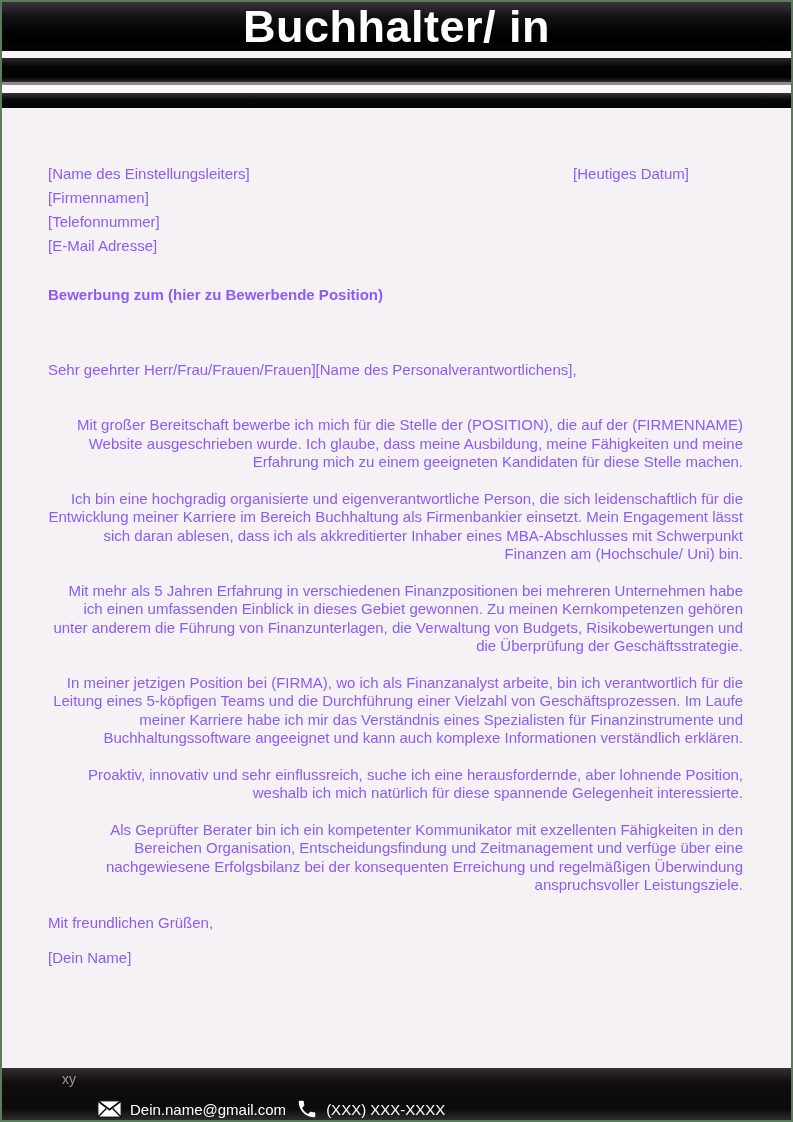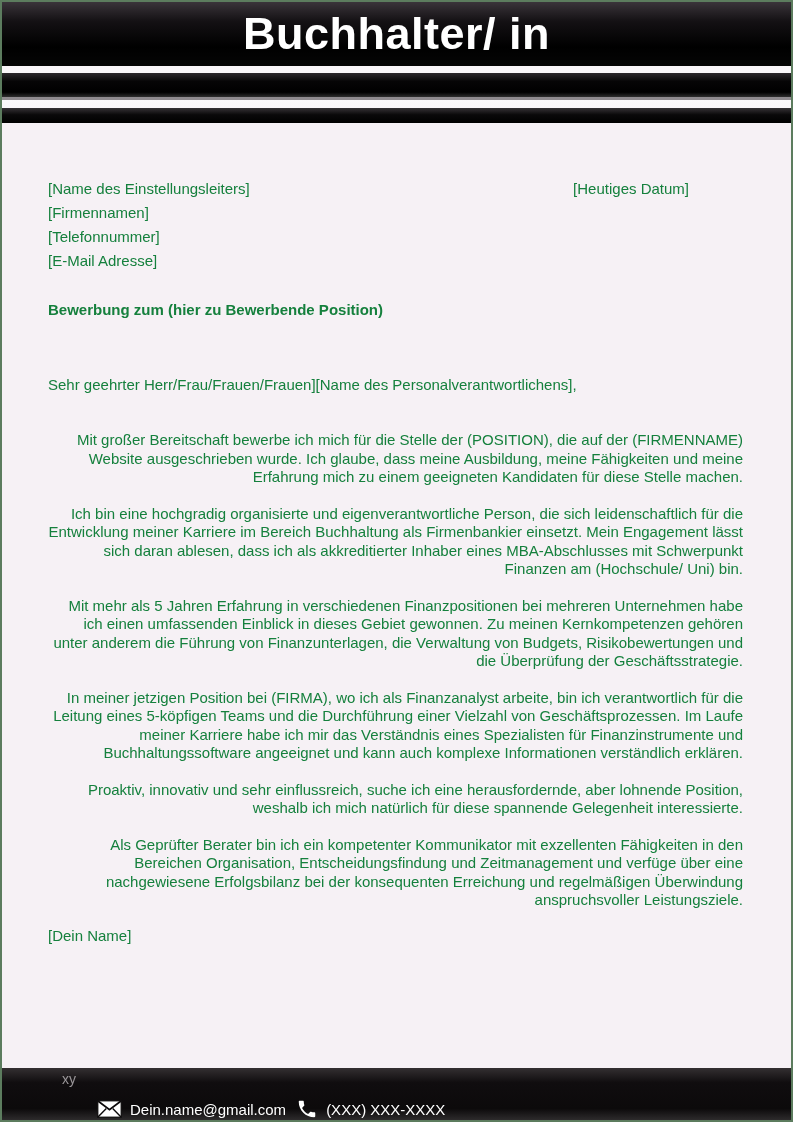--- a/index.html
+++ b/index.html
@@ -10,21 +10,21 @@
     position: relative;
     width: 793px;
     height: 1122px;
     background: #f6f1f5;
     border: 2px solid #5c7c5e;
     overflow: hidden;
   }
 
   
   .header-band {
-    height: 64px;
+    height: 49px;
     background: linear-gradient(180deg, #3a343a 0%, #141114 30%, #000000 70%, #050505 100%);
     display: flex;
     align-items: center;
     justify-content: center;
   }
   .header-title {
     color: #ffffff;
     font-size: 45px;
     font-weight: bold;
     letter-spacing: 0.5px;
@@ -40,21 +40,21 @@
     background: linear-gradient(180deg, #8f8b8f 0%, #8f8b8f 27%, #fbf9fb 27%, #faf7fa 100%);
   }
   .stripe-black-b {
     height: 15px;
     background: linear-gradient(180deg, #363236 0%, #0a090a 45%, #000000 100%);
   }
 
   
   .content {
     padding: 54px 48px 0 46px;
-    color: #15803d;
+    color: #8b5cf6;
     font-size: 15px;
   }
   .address-block { line-height: 24px; }
   .address-row-first {
     display: flex;
     justify-content: space-between;
     align-items: baseline;
   }
   .date-cell { padding-right: 54px; white-space: nowrap; }
 
@@ -137,20 +137,21 @@
 
     <div class="salutation">Sehr geehrter Herr/Frau/Frauen/Frauen][Name des Personalverantwortlichens],</div>
 
     <p class="para">Mit großer Bereitschaft bewerbe ich mich für die Stelle der (POSITION), die auf der (FIRMENNAME) Website ausgeschrieben wurde. Ich glaube, dass meine Ausbildung, meine Fähigkeiten und meine Erfahrung mich zu einem geeigneten Kandidaten für diese Stelle machen.</p>
     <p class="para">Ich bin eine hochgradig organisierte und eigenverantwortliche Person, die sich leidenschaftlich für die Entwicklung meiner Karriere im Bereich Buchhaltung als Firmenbankier einsetzt. Mein Engagement lässt sich daran ablesen, dass ich als akkreditierter Inhaber eines MBA-Abschlusses mit Schwerpunkt Finanzen am (Hochschule/ Uni) bin.</p>
     <p class="para">Mit mehr als 5 Jahren Erfahrung in verschiedenen Finanzpositionen bei mehreren Unternehmen habe ich einen umfassenden Einblick in dieses Gebiet gewonnen. Zu meinen Kernkompetenzen gehören unter anderem die Führung von Finanzunterlagen, die Verwaltung von Budgets, Risikobewertungen und die Überprüfung der Geschäftsstrategie.</p>
     <p class="para">In meiner jetzigen Position bei (FIRMA), wo ich als Finanzanalyst arbeite, bin ich verantwortlich für die Leitung eines 5-köpfigen Teams und die Durchführung einer Vielzahl von Geschäftsprozessen. Im Laufe meiner Karriere habe ich mir das Verständnis eines Spezialisten für Finanzinstrumente und Buchhaltungssoftware angeeignet und kann auch komplexe Informationen verständlich erklären.</p>
     <p class="para">Proaktiv, innovativ und sehr einflussreich, suche ich eine herausfordernde, aber lohnende Position, weshalb ich mich natürlich für diese spannende Gelegenheit interessierte.</p>
     <p class="para">Als Geprüfter Berater bin ich ein kompetenter Kommunikator mit exzellenten Fähigkeiten in den Bereichen Organisation, Entscheidungsfindung und Zeitmanagement und verfüge über eine nachgewiesene Erfolgsbilanz bei der konsequenten Erreichung und regelmäßigen Überwindung anspruchsvoller Leistungsziele.</p>
 
+    <div class="closing">Mit freundlichen Grüßen,</div>
     <div class="signature">[Dein Name]</div>
   </div>
 
   <div class="footer">
     <div class="footer-note">xy</div>
     <div class="footer-items">
 
       <div class="footer-item">
         <span class="icon">
           <svg width="25" height="18" viewBox="0 0 25 18">

